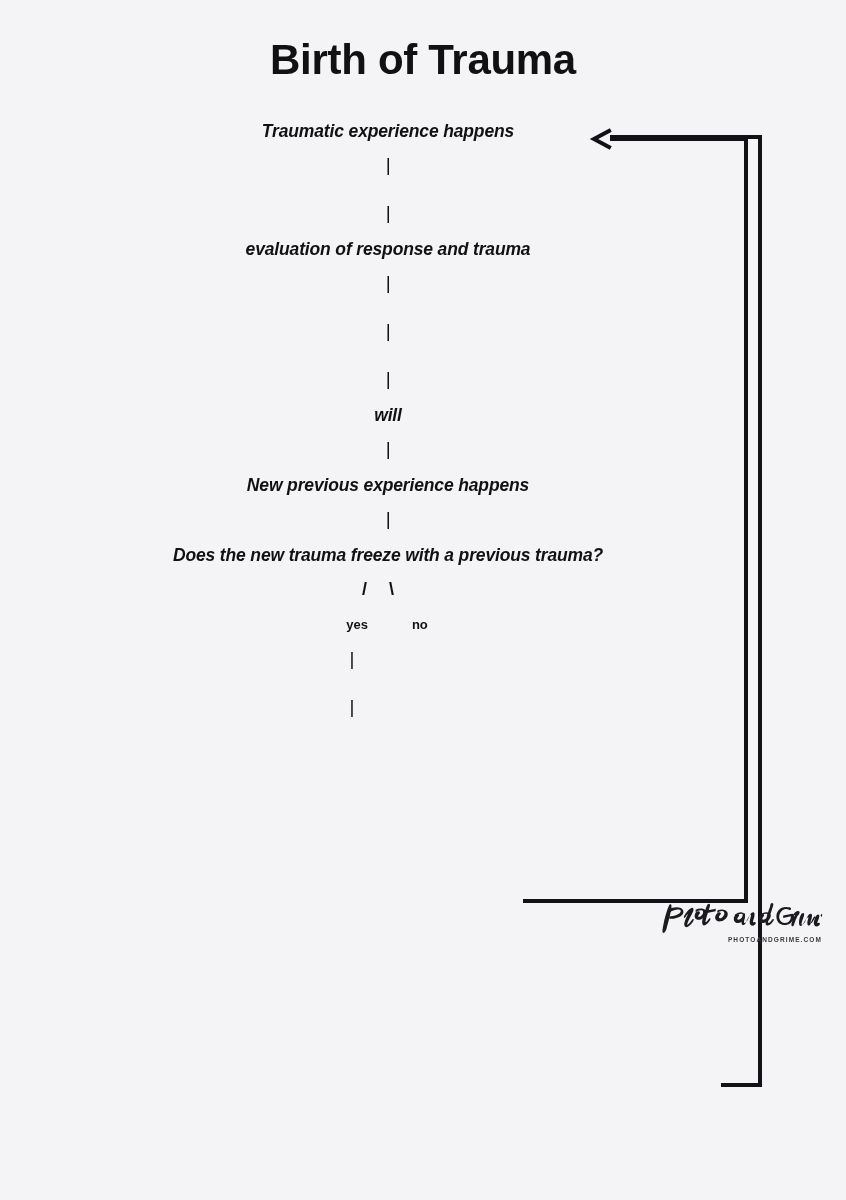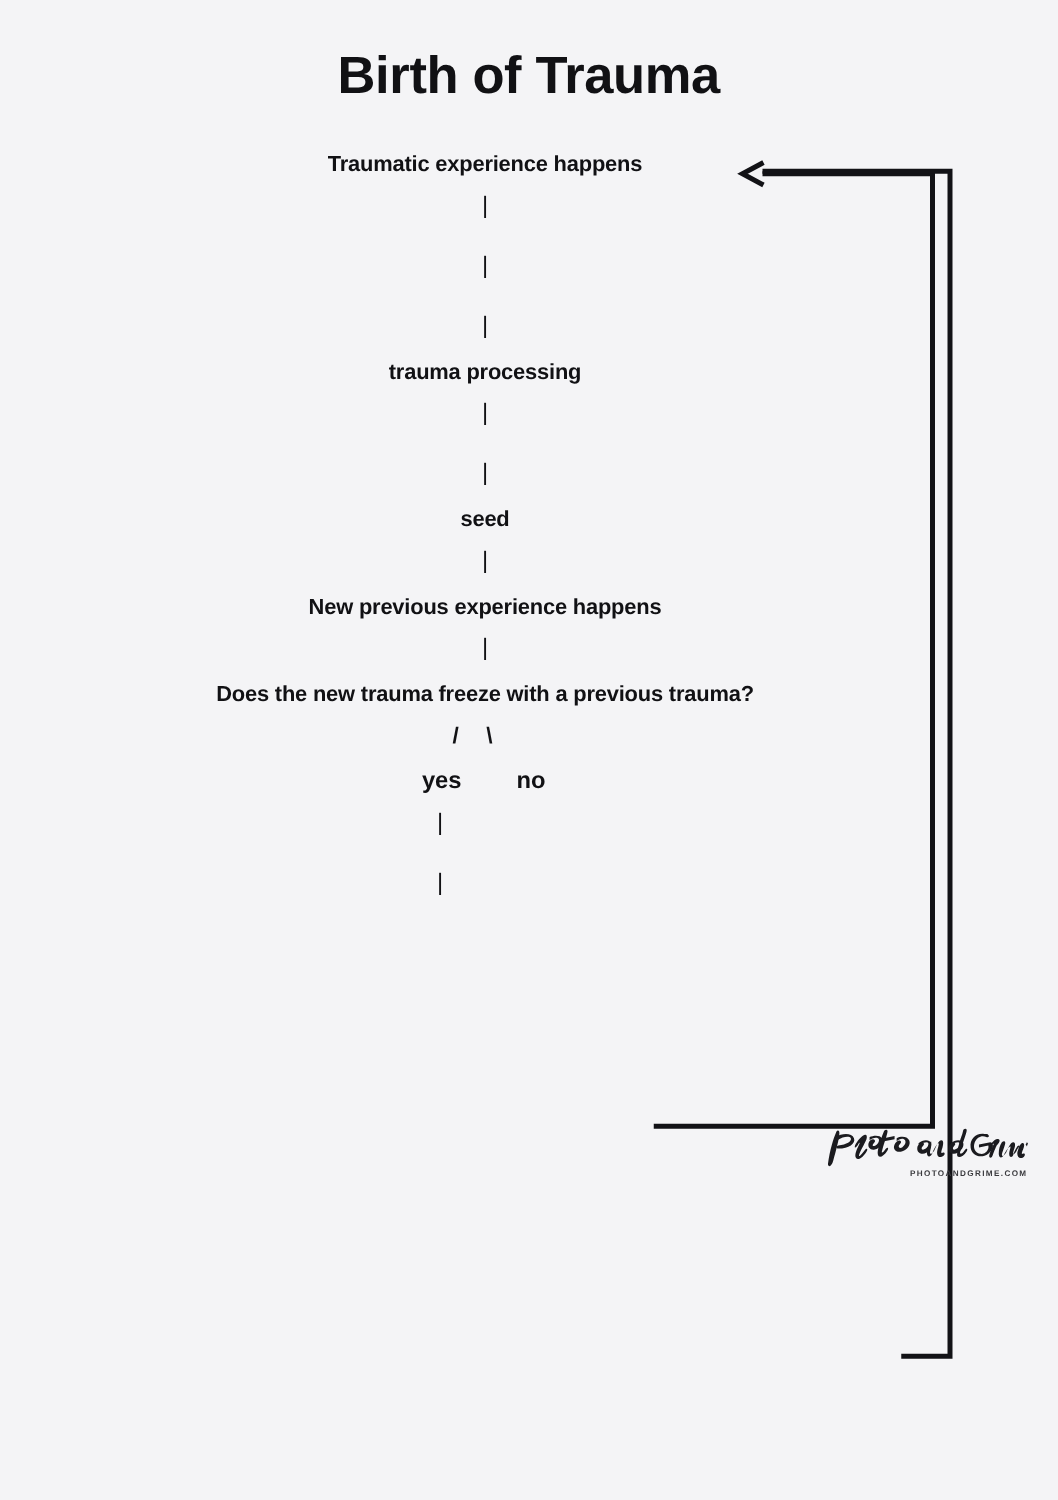--- a/index.html
+++ b/index.html
@@ -75,29 +75,29 @@
     font-size: 18px;
     font-weight: bold;
     line-height: 22px;
     letter-spacing: 22px;
     text-indent: 22px;
     color: #111114;
   }
 
   
   .yesno {
-    font-size: 19px;
+    font-size: 13px;
     font-weight: bold;
     line-height: 22px;
     color: #111114;
   }
   .yesno .gap { display: inline-block; width: 44px; }
 
   
-  .shift-left-35 { position: relative; left: -35px; }
+  .shift-left-35 { position: relative; left: -35px; font-style: italic; }
   .shift-left-36 { position: relative; left: -36px; }
   .shift-left-34 { position: relative; left: -34px; }
 
   
   .wires {
     position: absolute;
     left: 0;
     top: 0;
     width: 846px;
     height: 1200px;
@@ -151,37 +151,37 @@
       <span class="node shift-left-35">Traumatic experience happens</span>
     </div>
     <div class="flow-row" style="height:48px;line-height:48px">
       <span class="connector shift-left-35">|</span>
     </div>
 
     <div class="flow-row" style="height:48px;line-height:48px">
       <span class="connector shift-left-35">|</span>
     </div>
 
-    <div class="flow-row" style="height:48px;line-height:48px">
-      <span class="connector shift-left-35">|</span>
-    </div>
-
-    <div class="flow-row">
-      <span class="node shift-left-35">trauma processing</span>
-    </div>
-    <div class="flow-row" style="height:48px;line-height:48px">
-      <span class="connector shift-left-35">|</span>
-    </div>
-
-    <div class="flow-row" style="height:48px;line-height:48px">
-      <span class="connector shift-left-35">|</span>
-    </div>
-
-    <div class="flow-row">
-      <span class="node shift-left-35">seed</span>
+    <div class="flow-row">
+      <span class="node shift-left-35">evaluation of response and trauma</span>
+    </div>
+    <div class="flow-row" style="height:48px;line-height:48px">
+      <span class="connector shift-left-35">|</span>
+    </div>
+
+    <div class="flow-row" style="height:48px;line-height:48px">
+      <span class="connector shift-left-35">|</span>
+    </div>
+
+    <div class="flow-row" style="height:48px;line-height:48px">
+      <span class="connector shift-left-35">|</span>
+    </div>
+
+    <div class="flow-row">
+      <span class="node shift-left-35">will</span>
     </div>
     <div class="flow-row" style="height:48px;line-height:48px">
       <span class="connector shift-left-35">|</span>
     </div>
 
     <div class="flow-row">
       <span class="node shift-left-35">New previous experience happens</span>
     </div>
     <div class="flow-row" style="height:48px;line-height:48px">
       <span class="connector shift-left-35">|</span>

